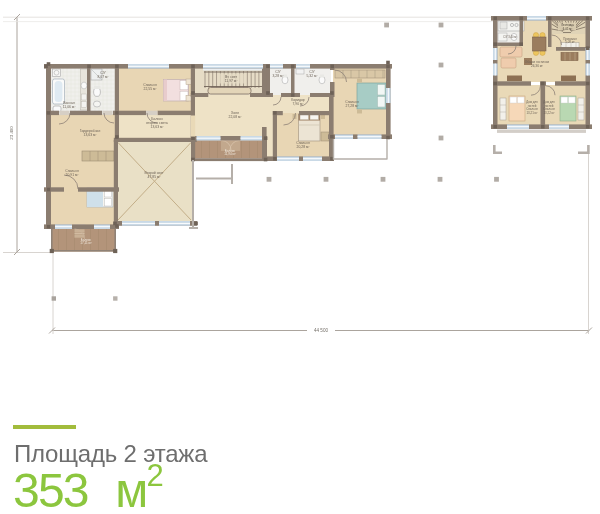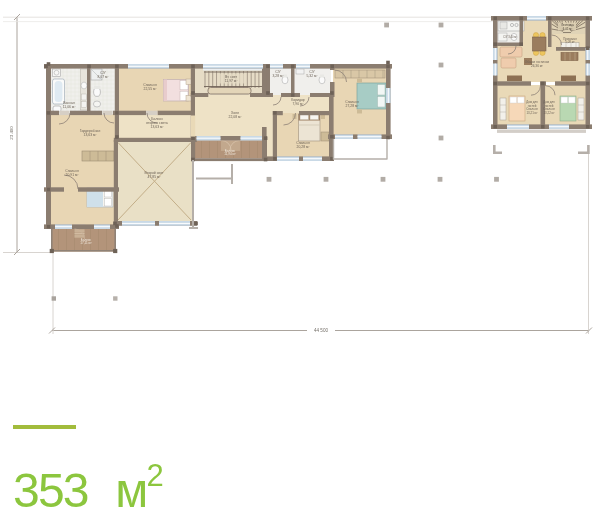--- a/index.html
+++ b/index.html
@@ -605,15 +605,16 @@
 
 <text x="537" y="63" text-anchor="middle" font-size="3.2" fill="#6b6156" font-family="Liberation Sans, sans-serif"><tspan x="537" dy="0">Общая гостиная</tspan><tspan x="537" dy="3.8">26,36 м²</tspan></text>
 
 <text x="532" y="103" text-anchor="middle" font-size="2.9" fill="#6b6156" font-family="Liberation Sans, sans-serif"><tspan x="532" dy="0">Дом для</tspan><tspan x="532" dy="3.5">гостей</tspan><tspan x="532" dy="3.5">Спальня</tspan><tspan x="532" dy="3.5">13,21 м²</tspan></text>
 
 <text x="549" y="103" text-anchor="middle" font-size="2.9" fill="#6b6156" font-family="Liberation Sans, sans-serif"><tspan x="549" dy="0">Дом для</tspan><tspan x="549" dy="3.5">гостей</tspan><tspan x="549" dy="3.5">Спальня</tspan><tspan x="549" dy="3.5">13,22 м²</tspan></text>
 </svg>
 
 <div class="cap" style="left:13px;top:425px;width:63px;height:4px;background:#a2bc3c;"></div>
 
+<div class="cap" style="left:14px;top:440px;font-size:24px;color:#6e6e6e;letter-spacing:-0.2px;">Площадь 2 этажа</div>
 
 <div class="cap" style="left:13px;top:458px;font-size:48px;color:#8cc63e;letter-spacing:-1.8px;">353 <span style="margin-left:16px;">м</span><span style="font-size:31px;vertical-align:21px;letter-spacing:0;">2</span></div>
 </div>
 
 </body></html>

